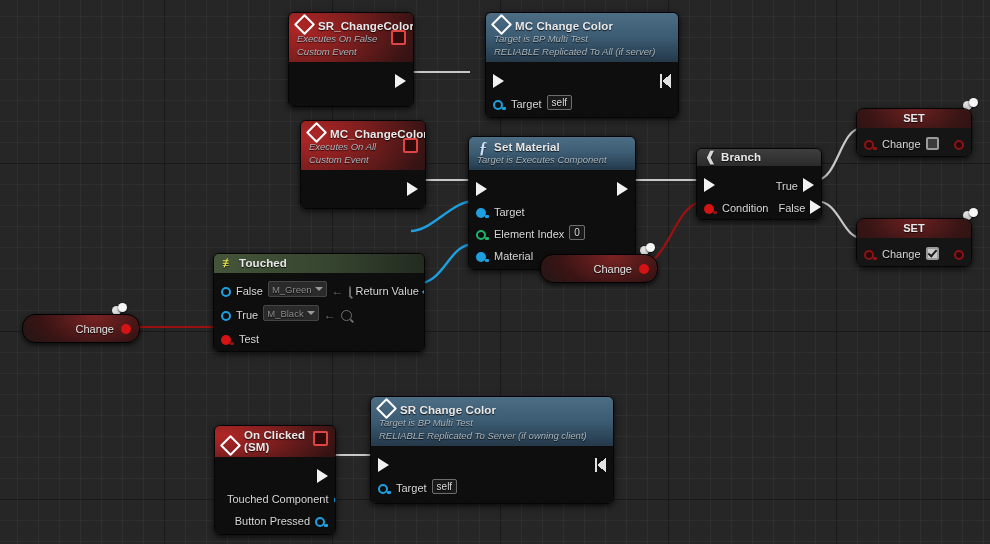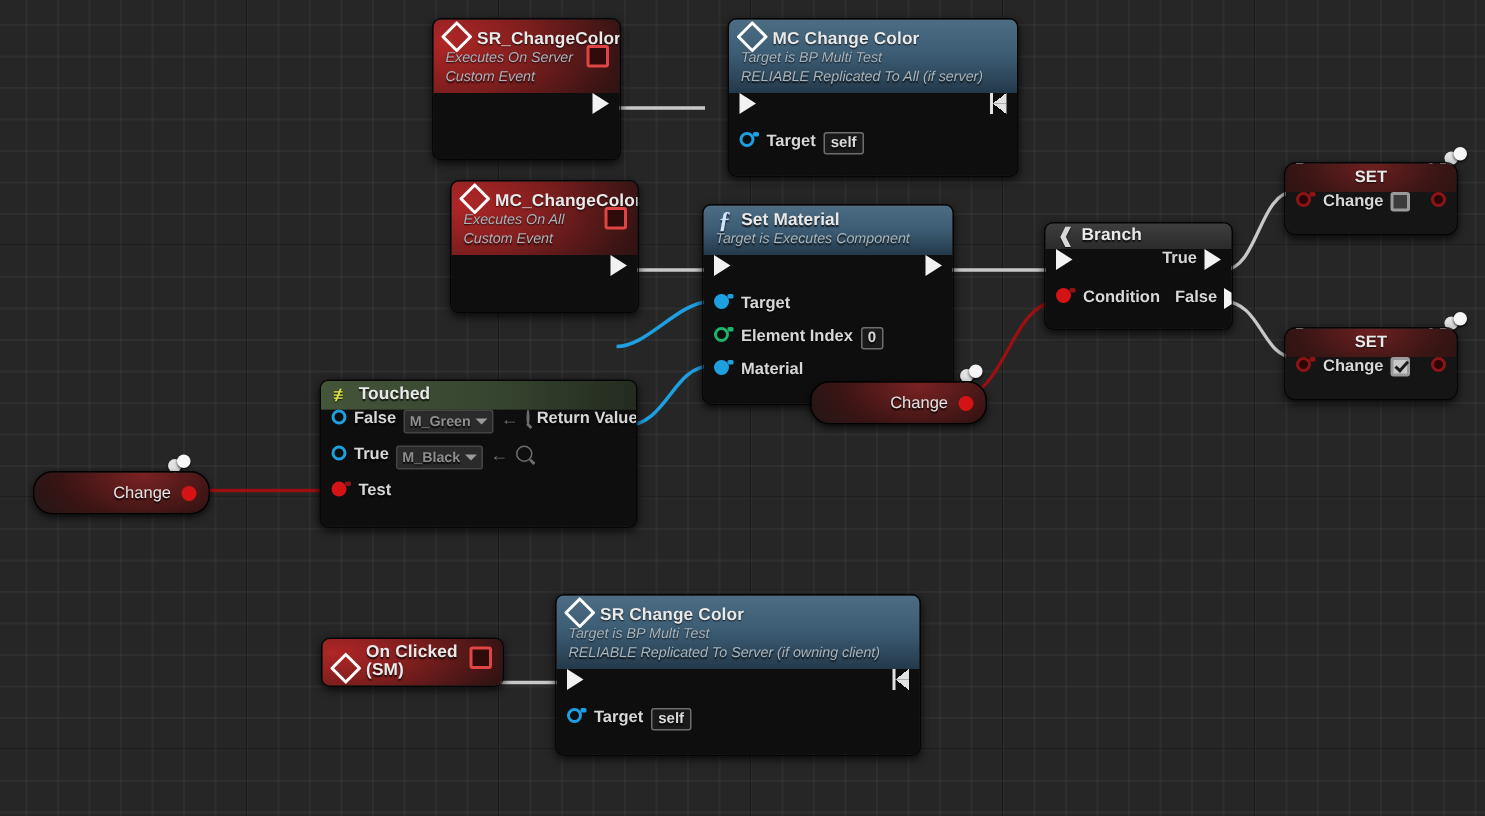--- a/index.html
+++ b/index.html
@@ -44,23 +44,23 @@
   .fsym{font-family:"Liberation Serif",serif;font-style:italic;font-size:16px;
         color:#cfe4ff;line-height:11px;flex:none;padding:0 2px;}
   .csym{font-size:13px;color:#d8d8d8;line-height:12px;flex:none;font-weight:bold;}
   .selsym{flex:none;display:inline-block;color:#e6e24a;font-size:12px;font-weight:bold;
           line-height:11px;}
 
   .redchip{position:absolute;right:7px;top:17px;width:11px;height:11px;
            background:#300b0b;border:2px solid #e04545;border-radius:2px;}
 
   
-  .row{display:flex;align-items:flex-start;height:22px;padding:0 7px;
+  .row{display:flex;align-items:flex-end;height:22px;padding:0 7px;
        font-size:11px;color:#d7d7d7;text-shadow:0 1px 1px rgba(0,0,0,.9);
-       white-space:nowrap;font-weight:bold;}
+       white-space:nowrap;}
   .row.exec{height:26px;}
   .spacer{flex:1 1 auto;}
 
   .exec-arrow{width:0;height:0;border-left:11px solid #f2f2f2;
               border-top:7px solid transparent;border-bottom:7px solid transparent;flex:none;}
   .exec-hollow{width:9px;height:14px;flex:none;
                background:
                  linear-gradient(to bottom right,transparent 49.6%,#e2e2e2 49.6%) no-repeat,
                  linear-gradient(to top right,transparent 49.6%,#e2e2e2 49.6%) no-repeat;
                background-size:100% 50%,100% 50%;
@@ -154,21 +154,21 @@
       <span class="k1"></span>
       <span class="k2"></span>
     </div>
 
   <div class="node" style="left:288px;top:12px;width:124px;">
     <div class="hdr hdr-red">
       <div class="hdr-title">
         <span class="diamond"></span>
         <span>SR_ChangeColor</span>
       </div>
-      <div class="hdr-sub">Executes On Server</div>
+      <div class="hdr-sub">Executes On False</div>
       <div class="hdr-sub">Custom Event</div>
       <div class="redchip"></div>
     </div>
     <div class="nbody">
       <div class="row exec">
         <span class="spacer"></span>
         <span class="exec-arrow"></span>
       </div>
       <div style="height:18px"></div>
     </div>
@@ -378,20 +378,39 @@
 
 
   <div class="node" style="left:214px;top:425px;width:120px;">
     <div class="hdr hdr-red" style="padding:3px 8px 4px 8px;">
       <div class="hdr-title">
         <span class="diamond"></span>
         <span>On Clicked (SM)</span>
       </div>
       <div class="redchip" style="top:5px;"></div>
     </div>
+    <div class="nbody">
+      <div class="row exec">
+        <span class="spacer"></span>
+        <span class="exec-arrow"></span>
+      </div>
+      <div class="row">
+        <span class="spacer"></span>
+        <span class="pinlabel">Touched Component</span>
+        <span class="ring"></span>
+
+      </div>
+      <div class="row">
+        <span class="spacer"></span>
+        <span class="pinlabel">Button Pressed</span>
+        <span class="ring"></span>
+        <span class="nub"></span>
+      </div>
+      <div style="height:7px"></div>
+    </div>
   </div>
 
   <div class="node" style="left:370px;top:396px;width:242px;">
     <div class="hdr hdr-blue">
       <div class="hdr-title">
         <span class="diamond"></span>
         <span>SR Change Color</span>
       </div>
       <div class="hdr-sub">Target is BP Multi Test</div>
       <div class="hdr-sub">RELIABLE Replicated To Server (if owning client)</div>

